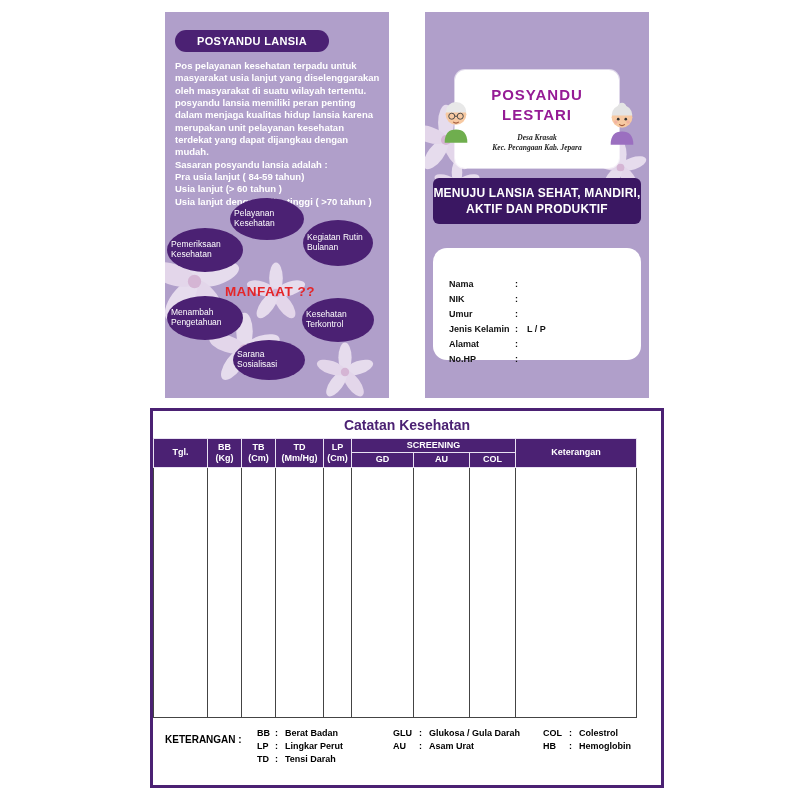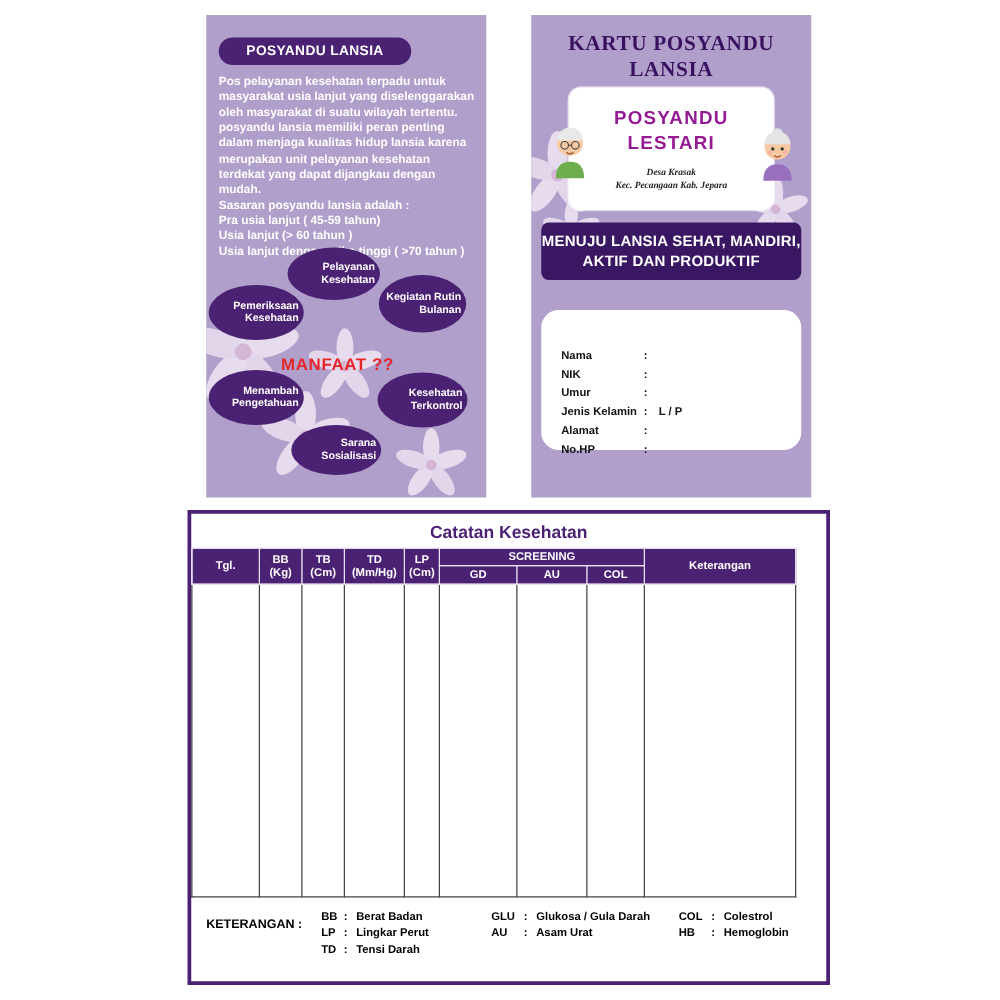--- a/index.html
+++ b/index.html
@@ -14,22 +14,22 @@
   .panel-right { left:425px; }
   .flower { position:absolute; opacity:.85; z-index:1; }
   
   .pill { position:absolute; left:10px; top:18px; width:154px; height:22px; border-radius:12px;
     background:#4b2173; color:#fff; font-size:11px; font-weight:bold; text-align:center;
     line-height:22px; letter-spacing:.3px; z-index:2; }
   .desc { position:absolute; left:10px; top:48px; width:207px; color:#fff; font-size:9.5px;
     font-weight:bold; line-height:1.3; z-index:2; }
   .desc p { margin:0; }
   .bubble { position:absolute; background:#4b2173; color:#fff; border-radius:50%;
-    display:flex; align-items:center; justify-content:center; text-align:right;
-    font-size:8.5px; font-weight:bold; line-height:1.15; padding:4px; z-index:3; }
+    display:flex; align-items:center; justify-content:center; text-align:left;
+    font-size:8.5px; font-weight:normal; line-height:1.15; padding:4px; z-index:3; }
   .b1 { left:65px;  top:186px; width:74px; height:42px; }
   .b2 { left:2px;   top:216px; width:76px; height:44px; }
   .b3 { left:138px; top:208px; width:70px; height:46px; }
   .b4 { left:2px;   top:284px; width:76px; height:44px; }
   .b5 { left:137px; top:286px; width:72px; height:44px; }
   .b6 { left:68px;  top:328px; width:72px; height:40px; }
   .manfaat { position:absolute; left:40px; top:272px; width:130px; text-align:center;
     color:#e52528; font-size:13.5px; font-weight:bold; letter-spacing:.5px; z-index:3; }
   
   .card-title { position:absolute; top:12px; left:0; width:100%; text-align:center;
@@ -106,21 +106,21 @@
       </svg>
     <svg class="flower" style="left:150px;top:330px" width="60" height="60" viewBox="0 0 100 100">
         <use href="#lily"></use>
       </svg>
 
     <div class="pill">POSYANDU LANSIA</div>
 
     <div class="desc">
       <p>Pos pelayanan kesehatan terpadu untuk masyarakat usia lanjut yang diselenggarakan oleh masyarakat di suatu wilayah tertentu. posyandu lansia memiliki peran penting dalam menjaga kualitas hidup lansia karena merupakan unit pelayanan kesehatan terdekat yang dapat dijangkau dengan mudah.</p>
       <p>Sasaran posyandu lansia adalah :</p>
-      <p>Pra usia lanjut ( 45-59 tahun)</p>
+      <p>Pra usia lanjut ( 84-59 tahun)</p>
       <p>Usia lanjut (&gt; 60 tahun )</p>
       <p>Usia lanjut denga resiko tinggi ( &gt;70 tahun )</p>
     </div>
 
     <div class="bubble b1">
         <span>Pelayanan Kesehatan</span>
       </div>
     <div class="bubble b2">
         <span>Pemeriksaan Kesehatan</span>
       </div>
@@ -144,24 +144,20 @@
     <svg class="flower" style="left:-15px;top:92px" width="72" height="72" viewBox="0 0 100 100">
         <use href="#lily"></use>
       </svg>
     <svg class="flower" style="left:168px;top:128px" width="55" height="55" viewBox="0 0 100 100">
         <use href="#lily"></use>
       </svg>
     <svg class="flower" style="left:8px;top:148px" width="48" height="48" viewBox="0 0 100 100">
         <use href="#lily"></use>
       </svg>
 
-    <h1 class="card-title">
-      <div>KARTU POSYANDU</div>
-      <div>LANSIA</div>
-    </h1>
 
     <div class="white-card">
       <div class="pname pname1">POSYANDU</div>
       <div class="pname">LESTARI</div>
       <div class="paddr">
         <div>Desa Krasak</div>
         <div>Kec. Pecangaan Kab. Jepara</div>
       </div>
     </div>
 

